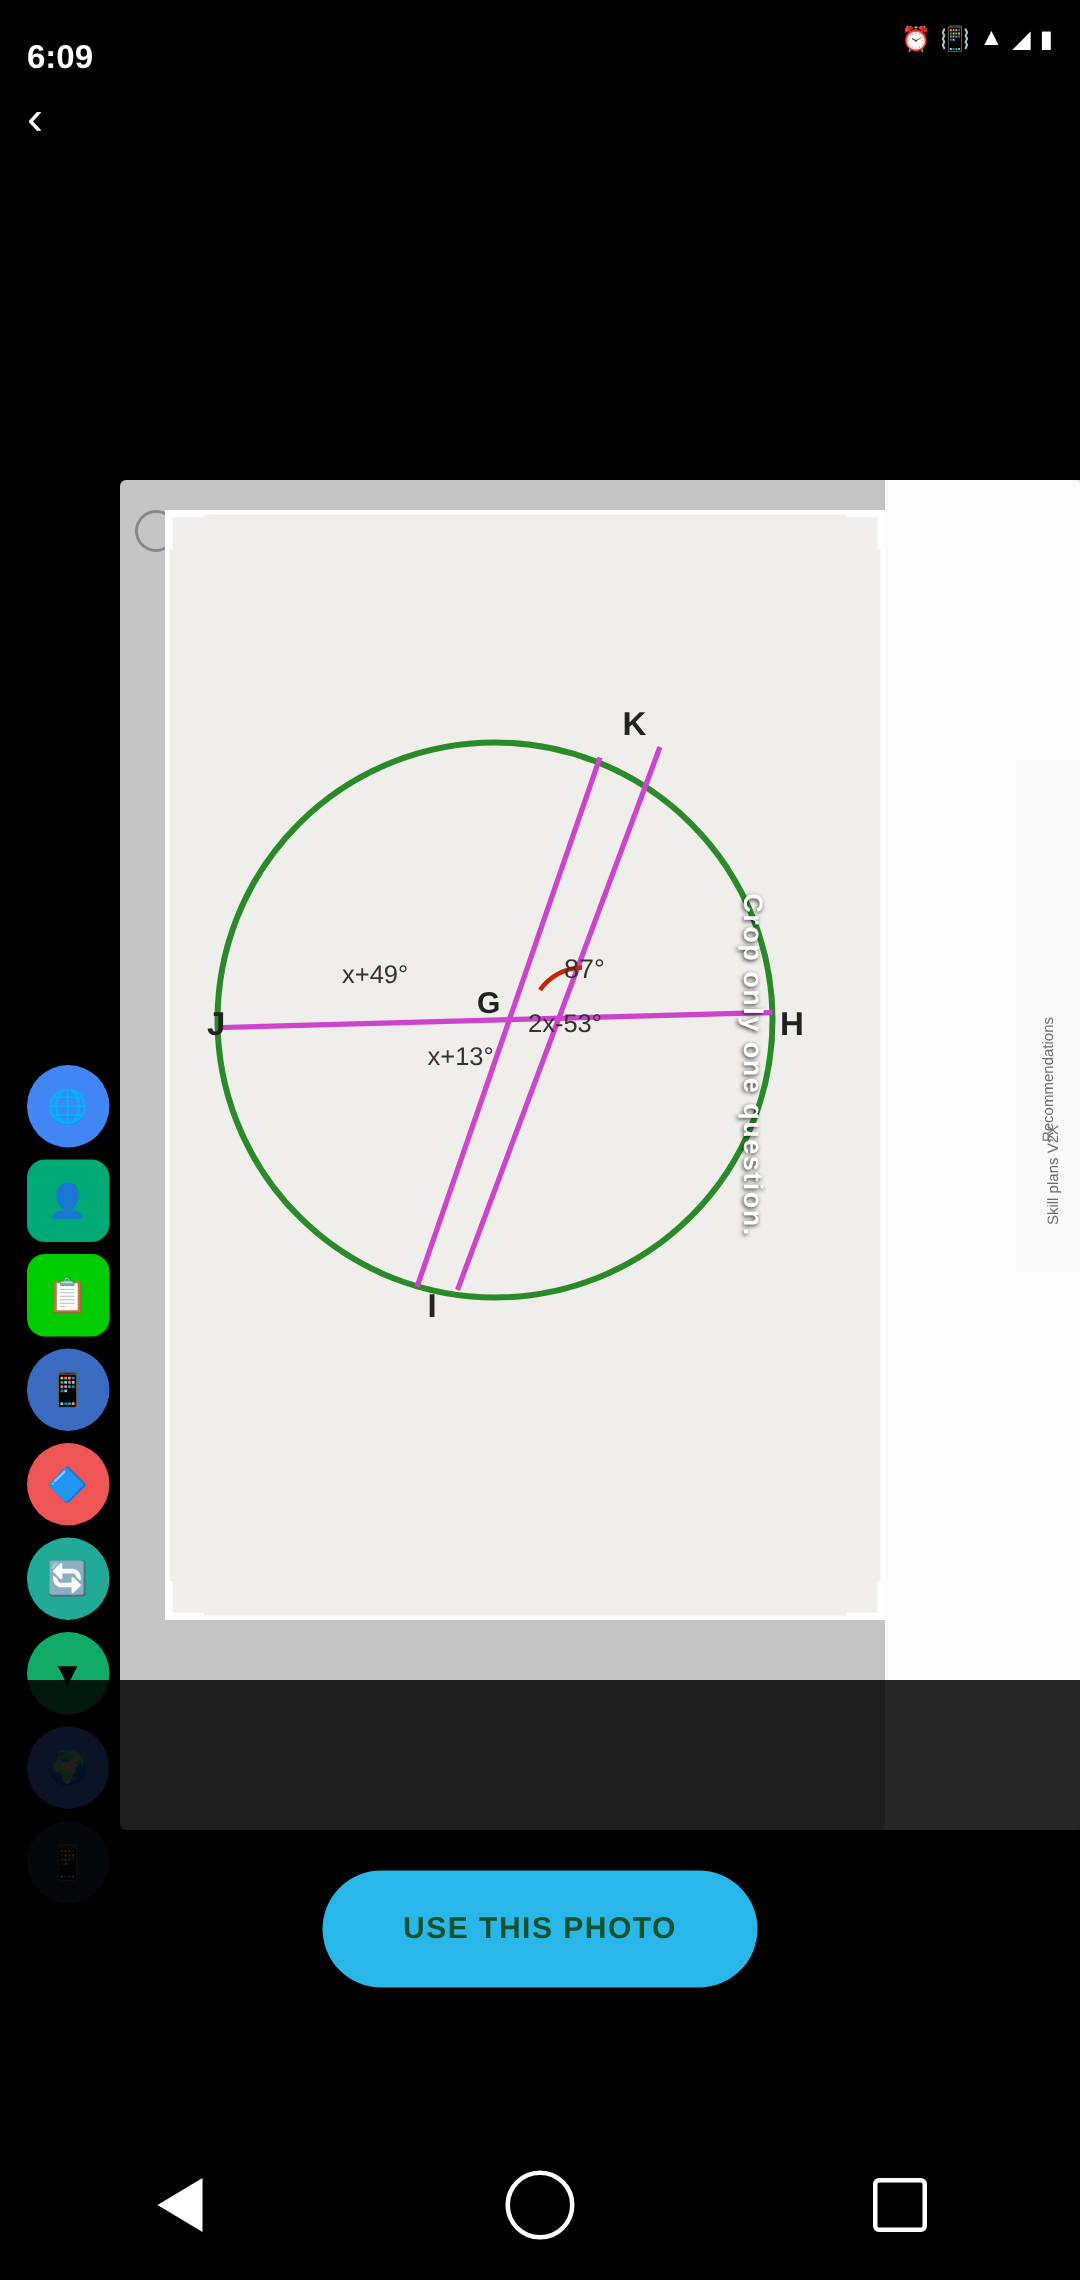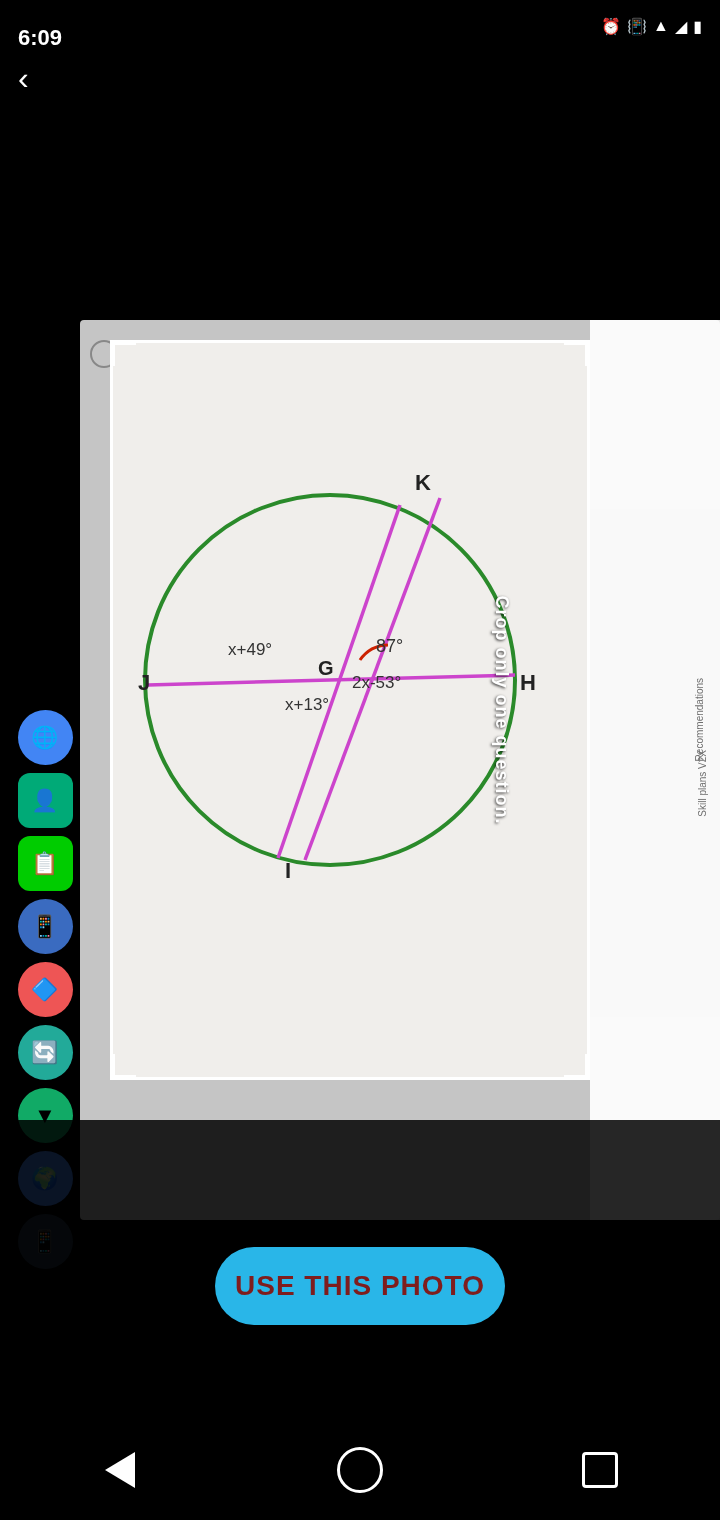--- a/index.html
+++ b/index.html
@@ -236,22 +236,22 @@
     .use-photo-btn {
       position: absolute;
       bottom: 195px;
       left: 50%;
       transform: translateX(-50%);
       width: 290px;
       height: 78px;
       background: #29b6e8;
       border-radius: 50px;
       border: none;
-      color: #7f1d1d;
-      font-size: 28px;
+      color: #14532d;
+      font-size: 20px;
       font-weight: bold;
       letter-spacing: 1px;
       cursor: pointer;
       z-index: 100;
       display: flex;
       align-items: center;
       justify-content: center;
     }
 
     

